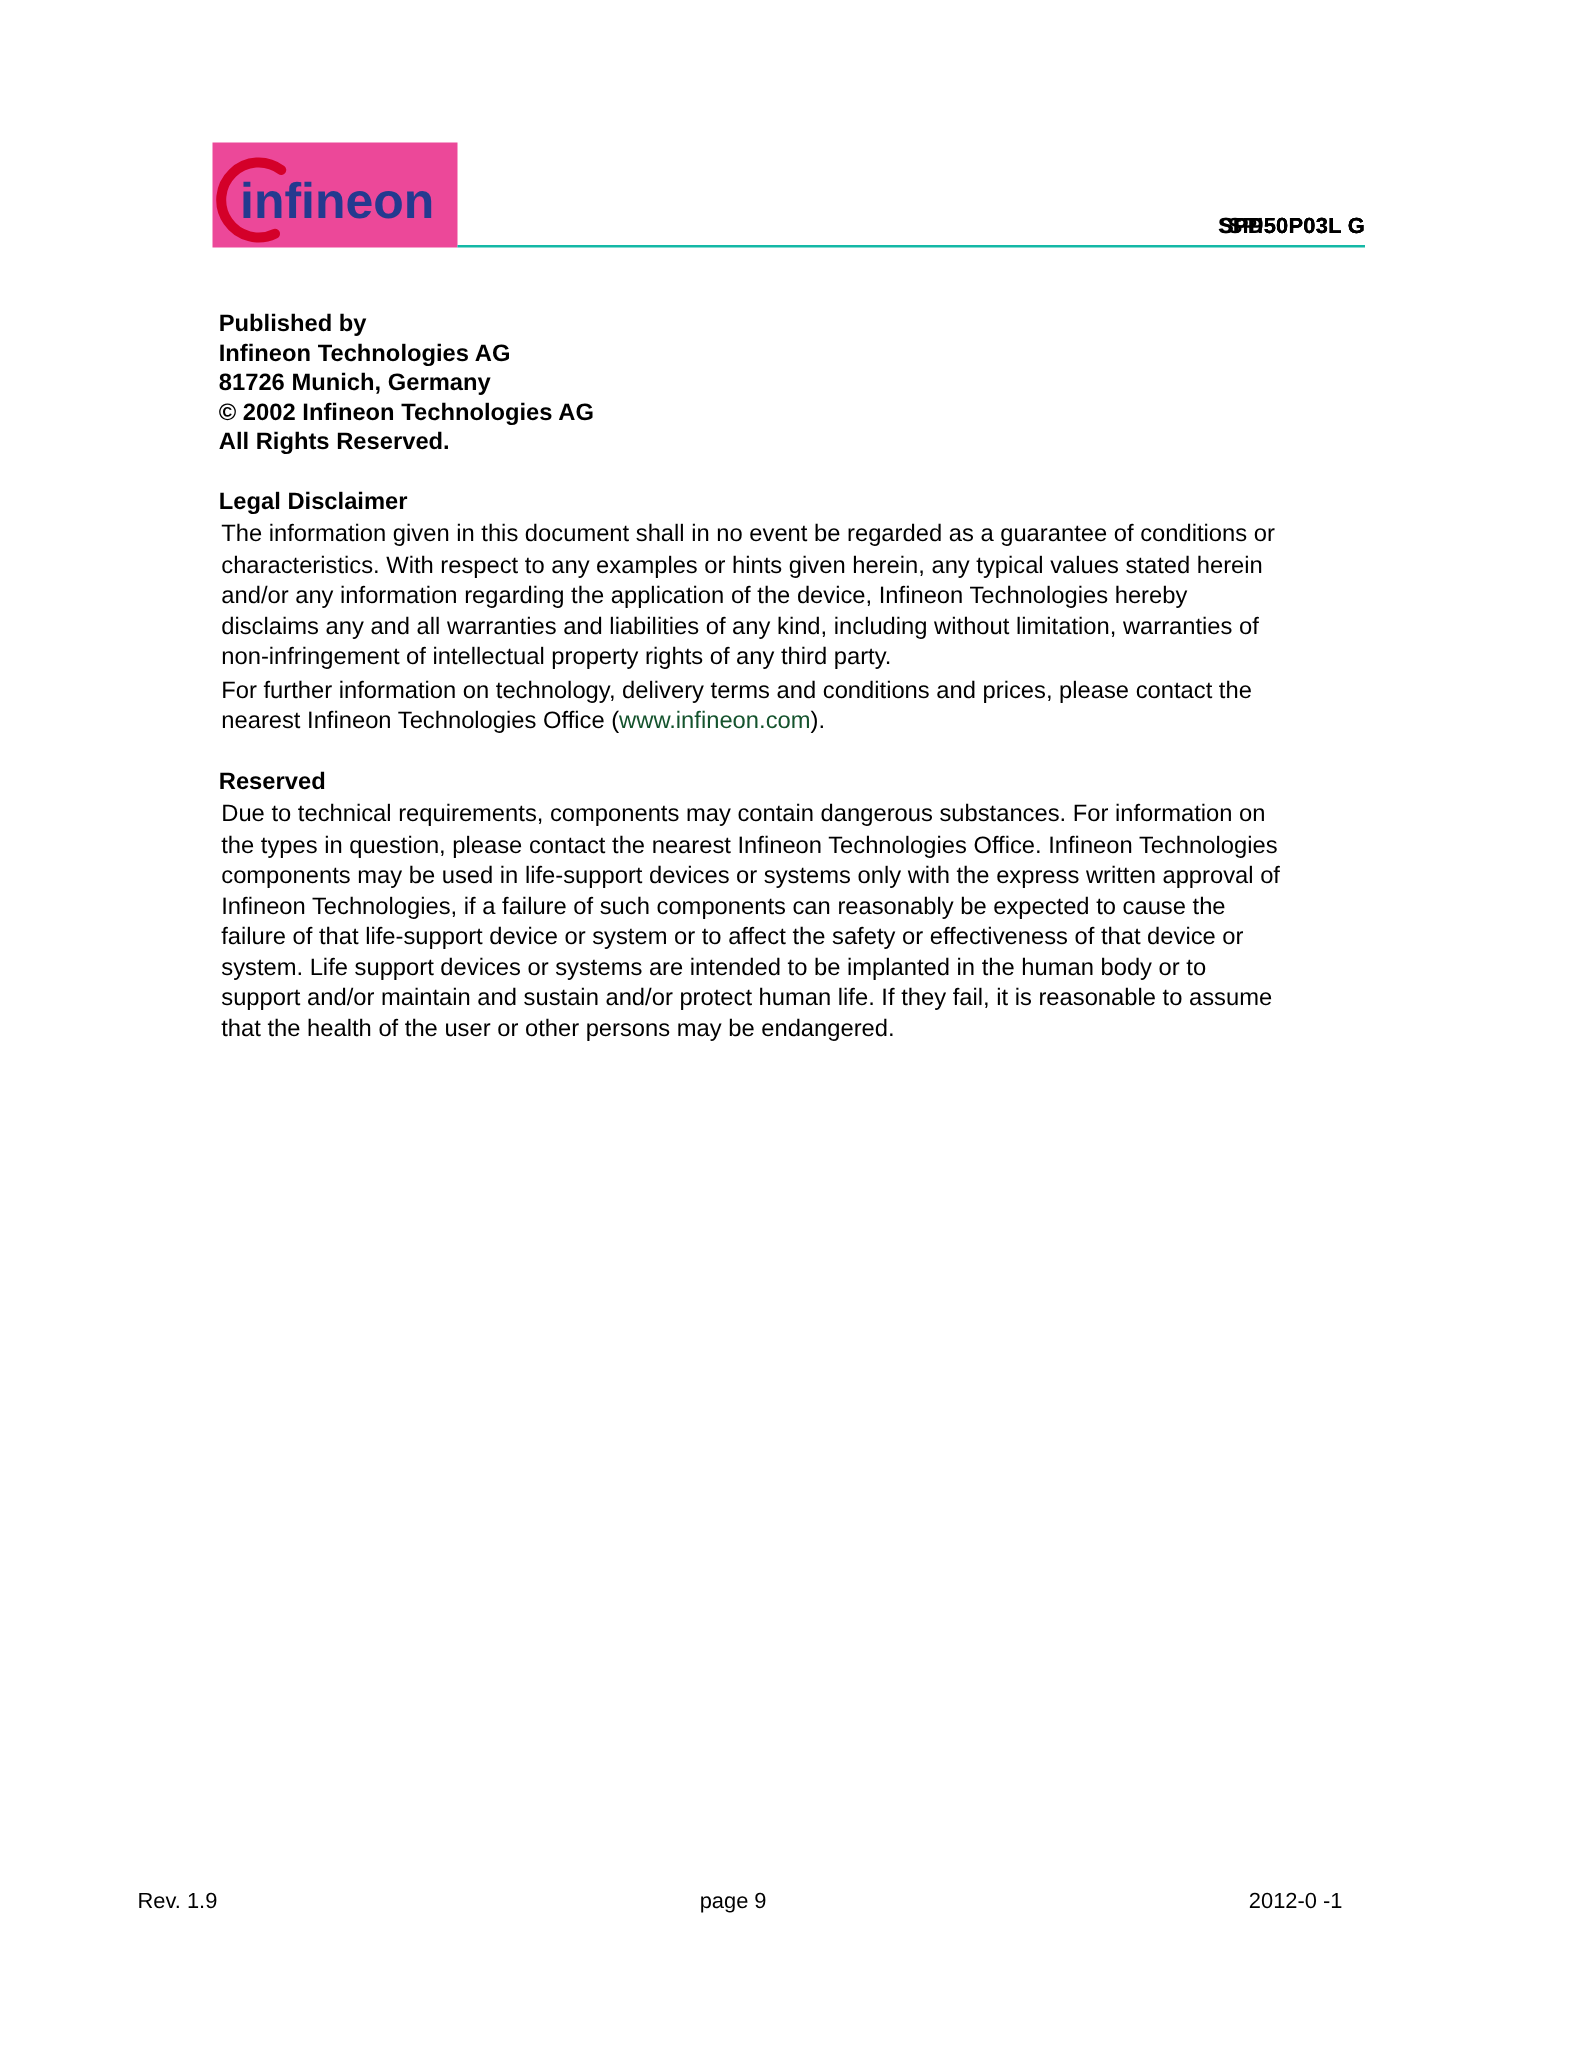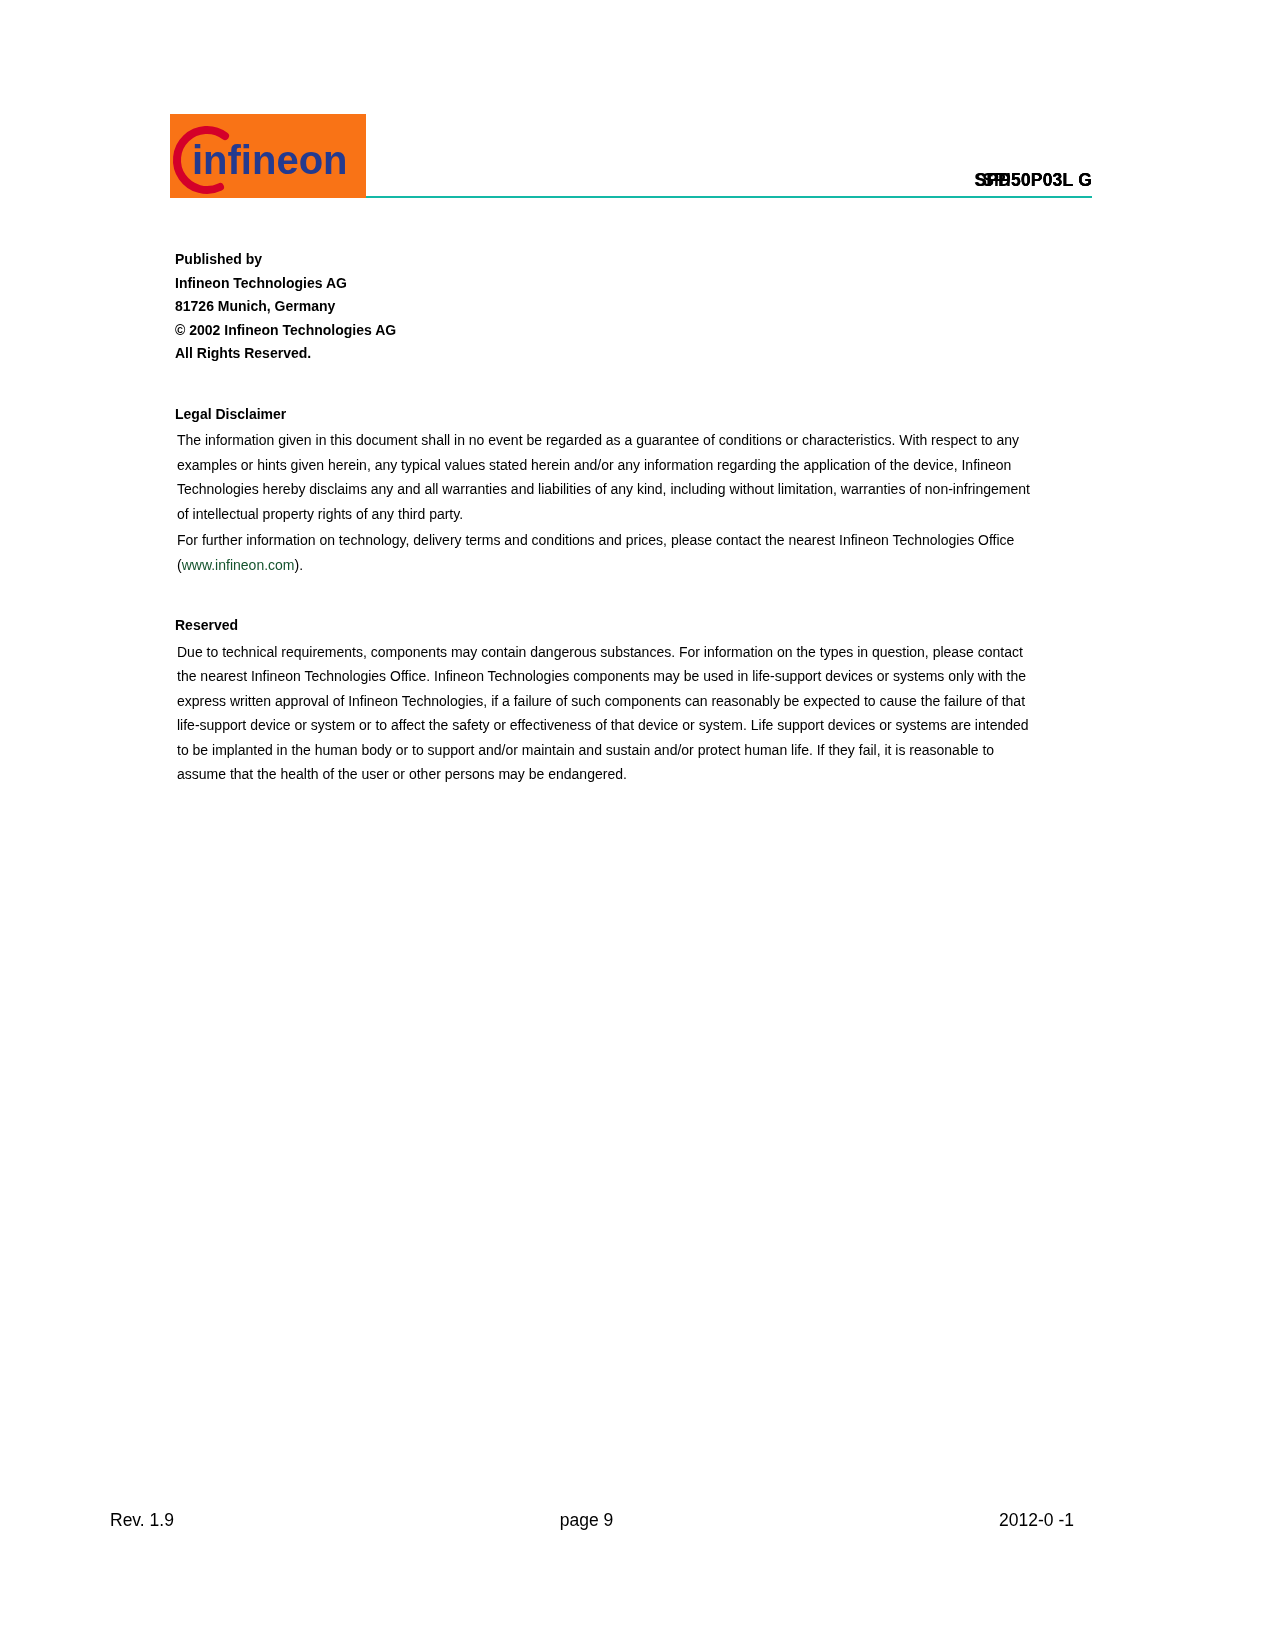--- a/index.html
+++ b/index.html
@@ -15,21 +15,21 @@
 
   
   .header {
     display: flex;
     align-items: flex-end;
     padding: 112px 183px 0 170px;
   }
   .logo-box {
     width: 196px;
     height: 84px;
-    background: #f97316;
+    background: #ec4899;
     flex: 0 0 auto;
   }
   .logo-box svg { display: block; }
   .header-rule {
     flex: 1;
     height: 84px;
     border-bottom: 2px solid #14b8a6;
     position: relative;
   }
   .partnum-stack {
@@ -45,30 +45,30 @@
     bottom: 0;
     font-weight: bold;
     font-size: 17.5px;
     white-space: pre;
     letter-spacing: 0.2px;
   }
 
   
   .content {
     padding: 50px 243px 0 175px;
-    font-size: 14px;
+    font-size: 19px;
     line-height: 24.5px;
   }
   .publisher {
     font-weight: bold;
     line-height: 23.5px;
   }
   .section-title {
     font-weight: bold;
-    margin-top: 36px;
+    margin-top: 24px;
   }
   .paragraph {
     margin: 2px;
   }
   .link {
     color: #14532d;
     text-decoration: none;
     cursor: pointer;
   }
 

